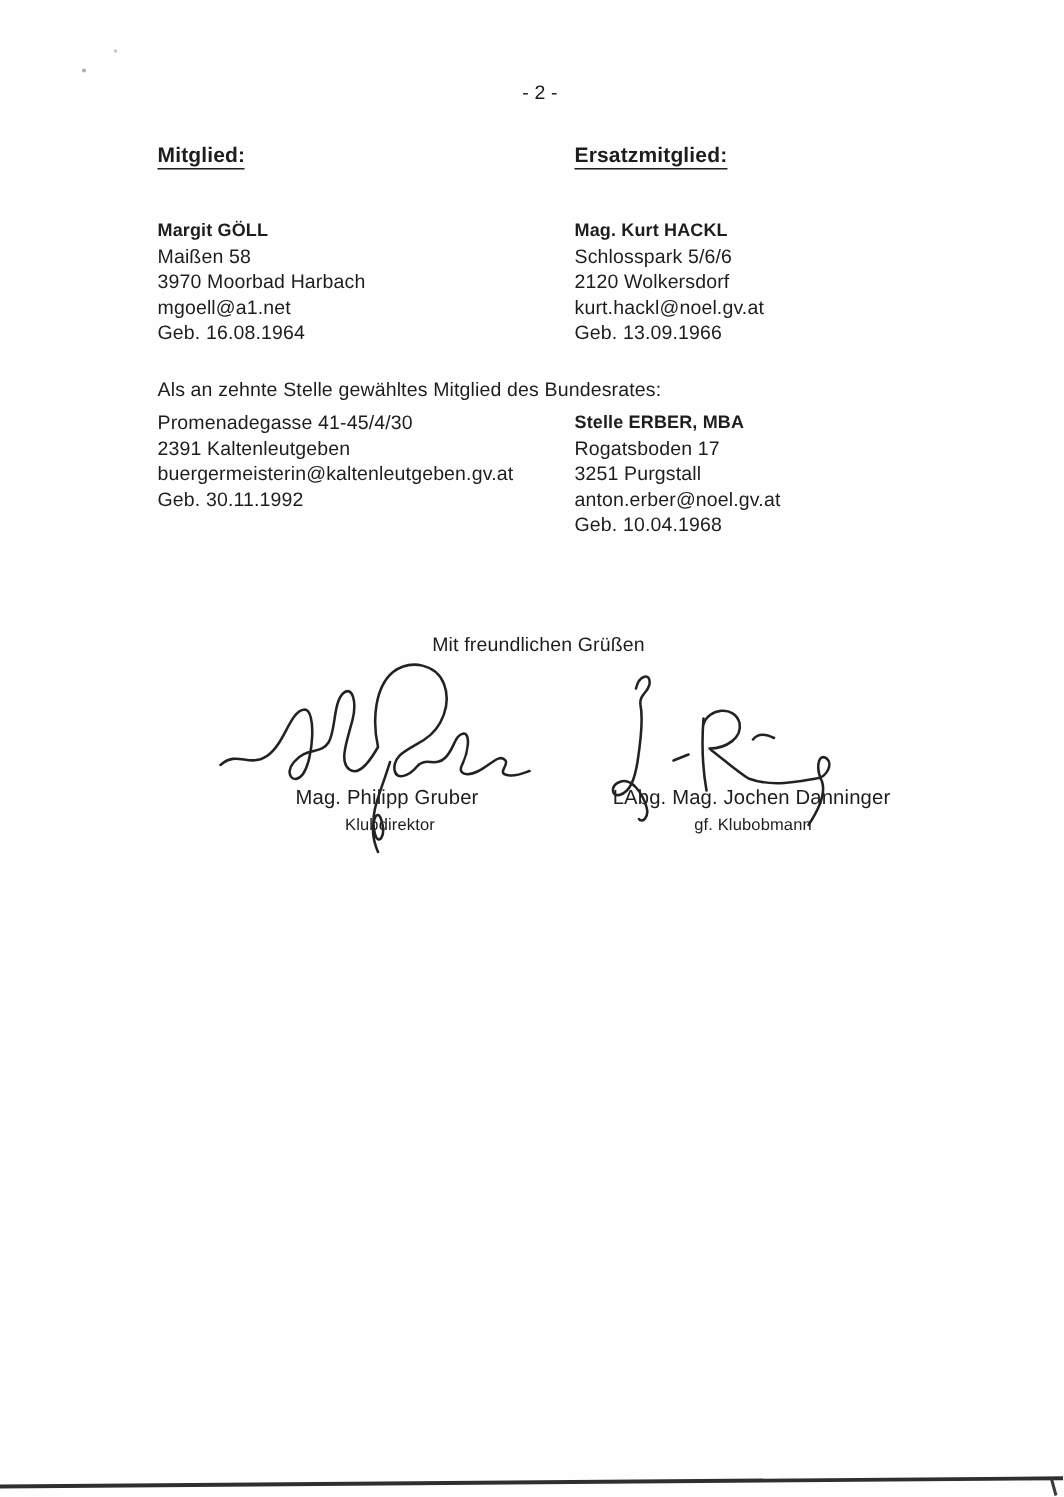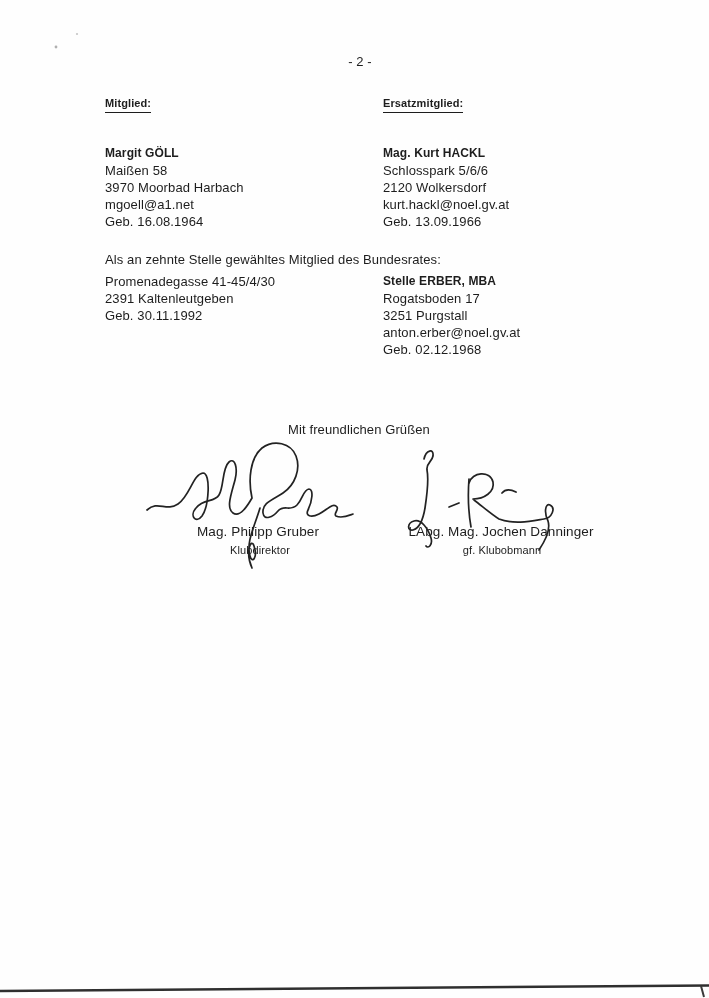--- a/index.html
+++ b/index.html
@@ -6,21 +6,21 @@
   .page {
     position:relative; width:709px; height:998px; background:#fefefe;
     overflow:hidden; font-family:"Liberation Sans",sans-serif;
   }
   .t {
     position:absolute; white-space:nowrap; color:#1d1d1d;
     font:13px/16px "Liberation Sans",sans-serif; letter-spacing:.1px;
   }
   .center { transform:translateX(-50%); }
   .hdr {
-    font-weight:bold; font-size:11px;
+    font-weight:bold; font-size:14px;
     border-bottom:1.8px solid #1d1d1d; padding-bottom:1px;
   }
   .block {
     position:absolute; white-space:nowrap; color:#1d1d1d;
     font:13px/17px "Liberation Sans",sans-serif; letter-spacing:.1px;
   }
   .block .name { font-weight:bold; font-size:12px; }
   .small { font-size:11px; }
   .overlay { position:absolute; inset:0; pointer-events:none; }
 </style>
@@ -49,29 +49,30 @@
     <div>2120 Wolkersdorf</div>
     <div>kurt.hackl@noel.gv.at</div>
     <div>Geb. 13.09.1966</div>
   </div>
 
   <div class="t" style="top:252px;left:105px">Als an zehnte Stelle gewähltes Mitglied des Bundesrates:</div>
 
   <div class="block" style="top:273px;left:105px">
     <div>Promenadegasse 41-45/4/30</div>
     <div>2391 Kaltenleutgeben</div>
+    <div>buergermeisterin@kaltenleutgeben.gv.at</div>
     <div>Geb. 30.11.1992</div>
   </div>
 
   <div class="block" style="top:273px;left:383px">
     <div class="name">Stelle ERBER, MBA</div>
     <div>Rogatsboden 17</div>
     <div>3251 Purgstall</div>
     <div>anton.erber@noel.gv.at</div>
-    <div>Geb. 02.12.1968</div>
+    <div>Geb. 10.04.1968</div>
   </div>
 
   <div class="t center" style="top:422px;left:359px">Mit freundlichen Grüßen</div>
 
   <div class="t center" style="top:524px;left:258px;font-size:13.5px">Mag. Philipp Gruber</div>
   <div class="t center small" style="top:542px;left:260px">Klubdirektor</div>
 
   <div class="t center" style="top:524px;left:501px;font-size:13.5px">LAbg. Mag. Jochen Danninger</div>
   <div class="t center small" style="top:542px;left:502px">gf. Klubobmann</div>
 

